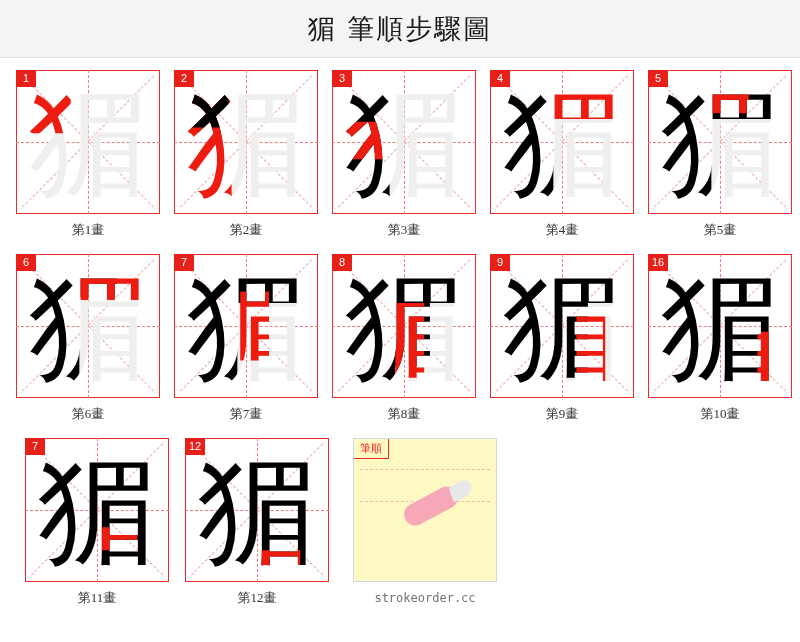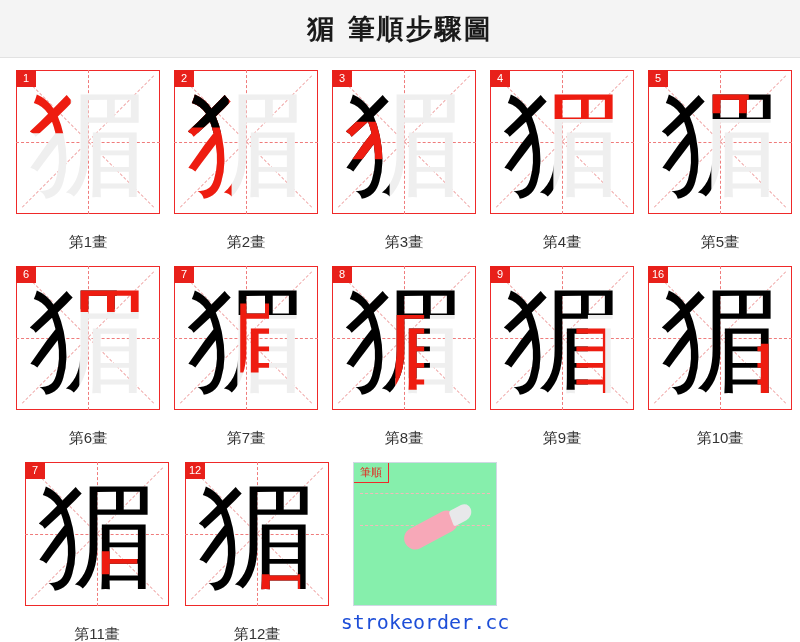--- a/index.html
+++ b/index.html
@@ -16,21 +16,20 @@
     background: #ffffff;
   }
   
   .header {
     height: 58px;
     background: #f4f4f4;
     border-bottom: 1px solid #e2e2e2;
     display: flex;
     align-items: center;
     justify-content: center;
-    font-weight: bold;
   }
   .header-title {
     font-size: 27px;
     color: #1a1a1a;
     letter-spacing: 2px;
     font-family: "DejaVu Sans", "Liberation Sans", sans-serif;
   }
   
   .grid {
     padding: 12px 8px 0 8px;
@@ -108,33 +107,33 @@
     text-align: center;
     user-select: none;
   }
   .glyph.ghost { color: #efefef; }
   .glyph.done  { color: #000000; }
   .glyph.cur   { color: #ee1c10; }
   
   .clipbox { position: absolute; left:0; top:0; width:144px; height:144px; overflow:hidden; }
 
   .caption {
-    margin-top: 18px;
-    font-size: 15px;
+    margin-top: 6px;
+    font-size: 13px;
     color: #333;
-    font-family: Liberation Sans, sans-serif;
+    font-family: Liberation Serif, serif;
     height: 20px;
     line-height: 20px;
   }
   
   .logo-card {
     position: relative;
     width: 144px; height: 144px;
     border: 1px solid #cfd8e3;
-    background: #86efac;
+    background: #fef9c3;
   }
   .logo-tag {
     position: absolute; left: 0; top: 0;
     padding: 2px 6px;
     border-right: 1px solid #ef2929;
     border-bottom: 1px solid #ef2929;
     color: #e8201a;
     font-size: 11px;
     font-family: "DejaVu Sans", "Liberation Sans", sans-serif;
   }
@@ -167,22 +166,22 @@
     position: absolute;
     left: 0; right: 0; bottom: 20px;
     text-align: center;
     color: #e8201a;
     font-size: 24px;
     letter-spacing: 4px;
     font-family: "DejaVu Sans", "Liberation Serif", serif;
   }
   .site {
     margin-top: 6px;
-    font-size: 20px;
-    color: #1d4ed8;
+    font-size: 12px;
+    color: #737373;
     font-family: "DejaVu Sans Mono", "Liberation Mono", monospace;
     text-align: center;
     height: 20px;
     line-height: 20px;
   }
   .lastrow {
     display: flex;
     align-items: flex-start;
     padding-left: 8px;
   }

